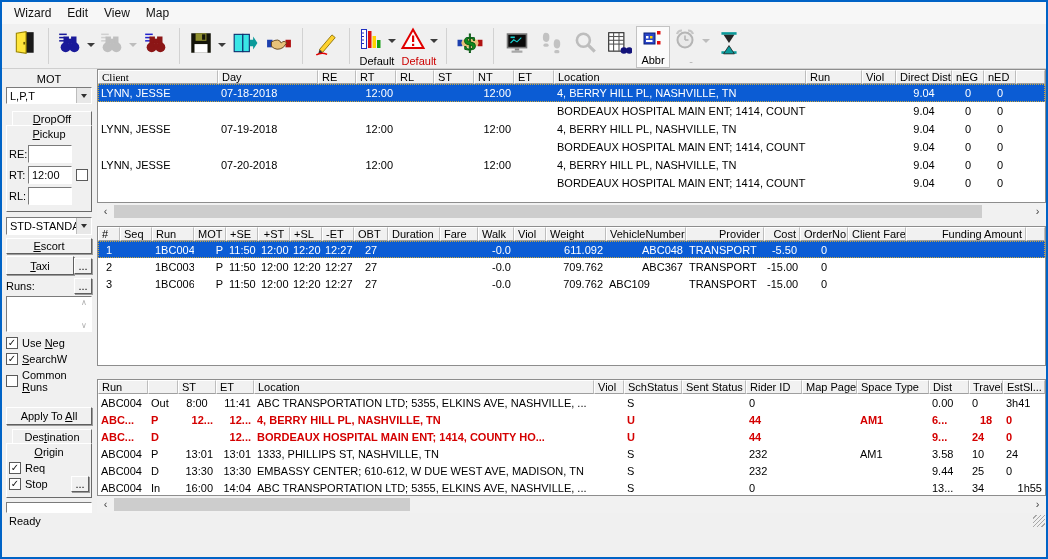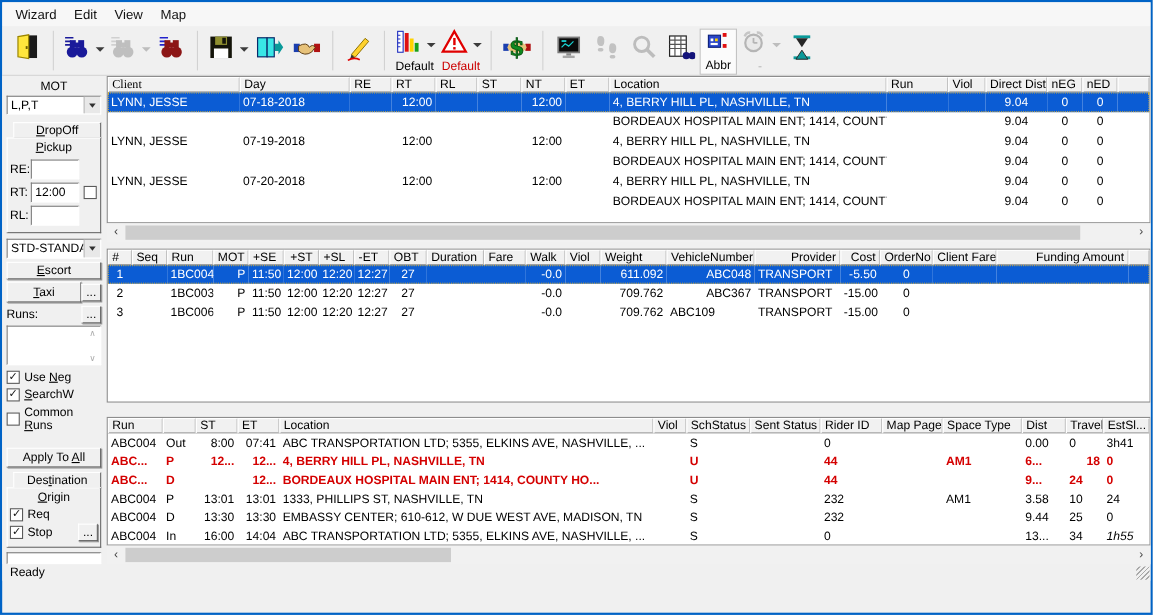--- a/index.html
+++ b/index.html
@@ -690,22 +690,22 @@
                 <th style="text-align: left;">Space Type</th>
                 <th style="text-align: left;">Dist</th>
                 <th style="text-align: left;">Travel</th>
                 <th style="text-align: left;">EstSl...</th>
               </tr>
             </thead>
             <tbody>
               <tr>
                 <td style="text-align: left;">ABC004</td>
                 <td style="text-align: left;">Out</td>
-                <td style="text-align: right;">8:00</td>
-                <td style="text-align: right;">07:41</td>
+                <td style="text-align: center;">8:00</td>
+                <td style="text-align: right;">11:41</td>
                 <td style="text-align: left;">ABC TRANSPORTATION LTD; 5355, ELKINS AVE, NASHVILLE, ...</td>
                 <td style="text-align: left;"></td>
                 <td style="text-align: left;">S</td>
                 <td style="text-align: left;"></td>
                 <td style="text-align: left;">0</td>
                 <td style="text-align: left;"></td>
                 <td style="text-align: left;"></td>
                 <td style="text-align: left;">0.00</td>
                 <td style="text-align: left;">0</td>
                 <td style="text-align: left;">3h41</td>
@@ -716,21 +716,21 @@
                 <td style="text-align: right;">12...</td>
                 <td style="text-align: right;">12...</td>
                 <td style="text-align: left;">4, BERRY HILL PL, NASHVILLE, TN</td>
                 <td style="text-align: left;"></td>
                 <td style="text-align: left;">U</td>
                 <td style="text-align: left;"></td>
                 <td style="text-align: left;">44</td>
                 <td style="text-align: left;"></td>
                 <td style="text-align: left;">AM1</td>
                 <td style="text-align: left;">6...</td>
-                <td style="text-align: right;">18</td>
+                <td style="text-align: center;">18</td>
                 <td style="text-align: left;">0</td>
               </tr>
               <tr class="red">
                 <td style="text-align: left;">ABC...</td>
                 <td style="text-align: left;">D</td>
                 <td style="text-align: right;"></td>
                 <td style="text-align: right;">12...</td>
                 <td style="text-align: left;">BORDEAUX HOSPITAL MAIN ENT; 1414, COUNTY HO...</td>
                 <td style="text-align: left;"></td>
                 <td style="text-align: left;">U</td>
@@ -781,21 +781,21 @@
                 <td style="text-align: right;">14:04</td>
                 <td style="text-align: left;">ABC TRANSPORTATION LTD; 5355, ELKINS AVE, NASHVILLE, ...</td>
                 <td style="text-align: left;"></td>
                 <td style="text-align: left;">S</td>
                 <td style="text-align: left;"></td>
                 <td style="text-align: left;">0</td>
                 <td style="text-align: left;"></td>
                 <td style="text-align: left;"></td>
                 <td style="text-align: left;">13...</td>
                 <td style="text-align: left;">34</td>
-                <td style="text-align: left; font-style: italic;">1h55</td>
+                <td style="text-align: right;">1h55</td>
               </tr>
             </tbody>
           </table>
       </div>
       <div class="hscroll">
         <span class="hs-arrow">‹</span>
         <span class="hs-thumb thumb-bot"></span>
         <span class="hs-arrow right">›</span>
       </div>
     </div>

